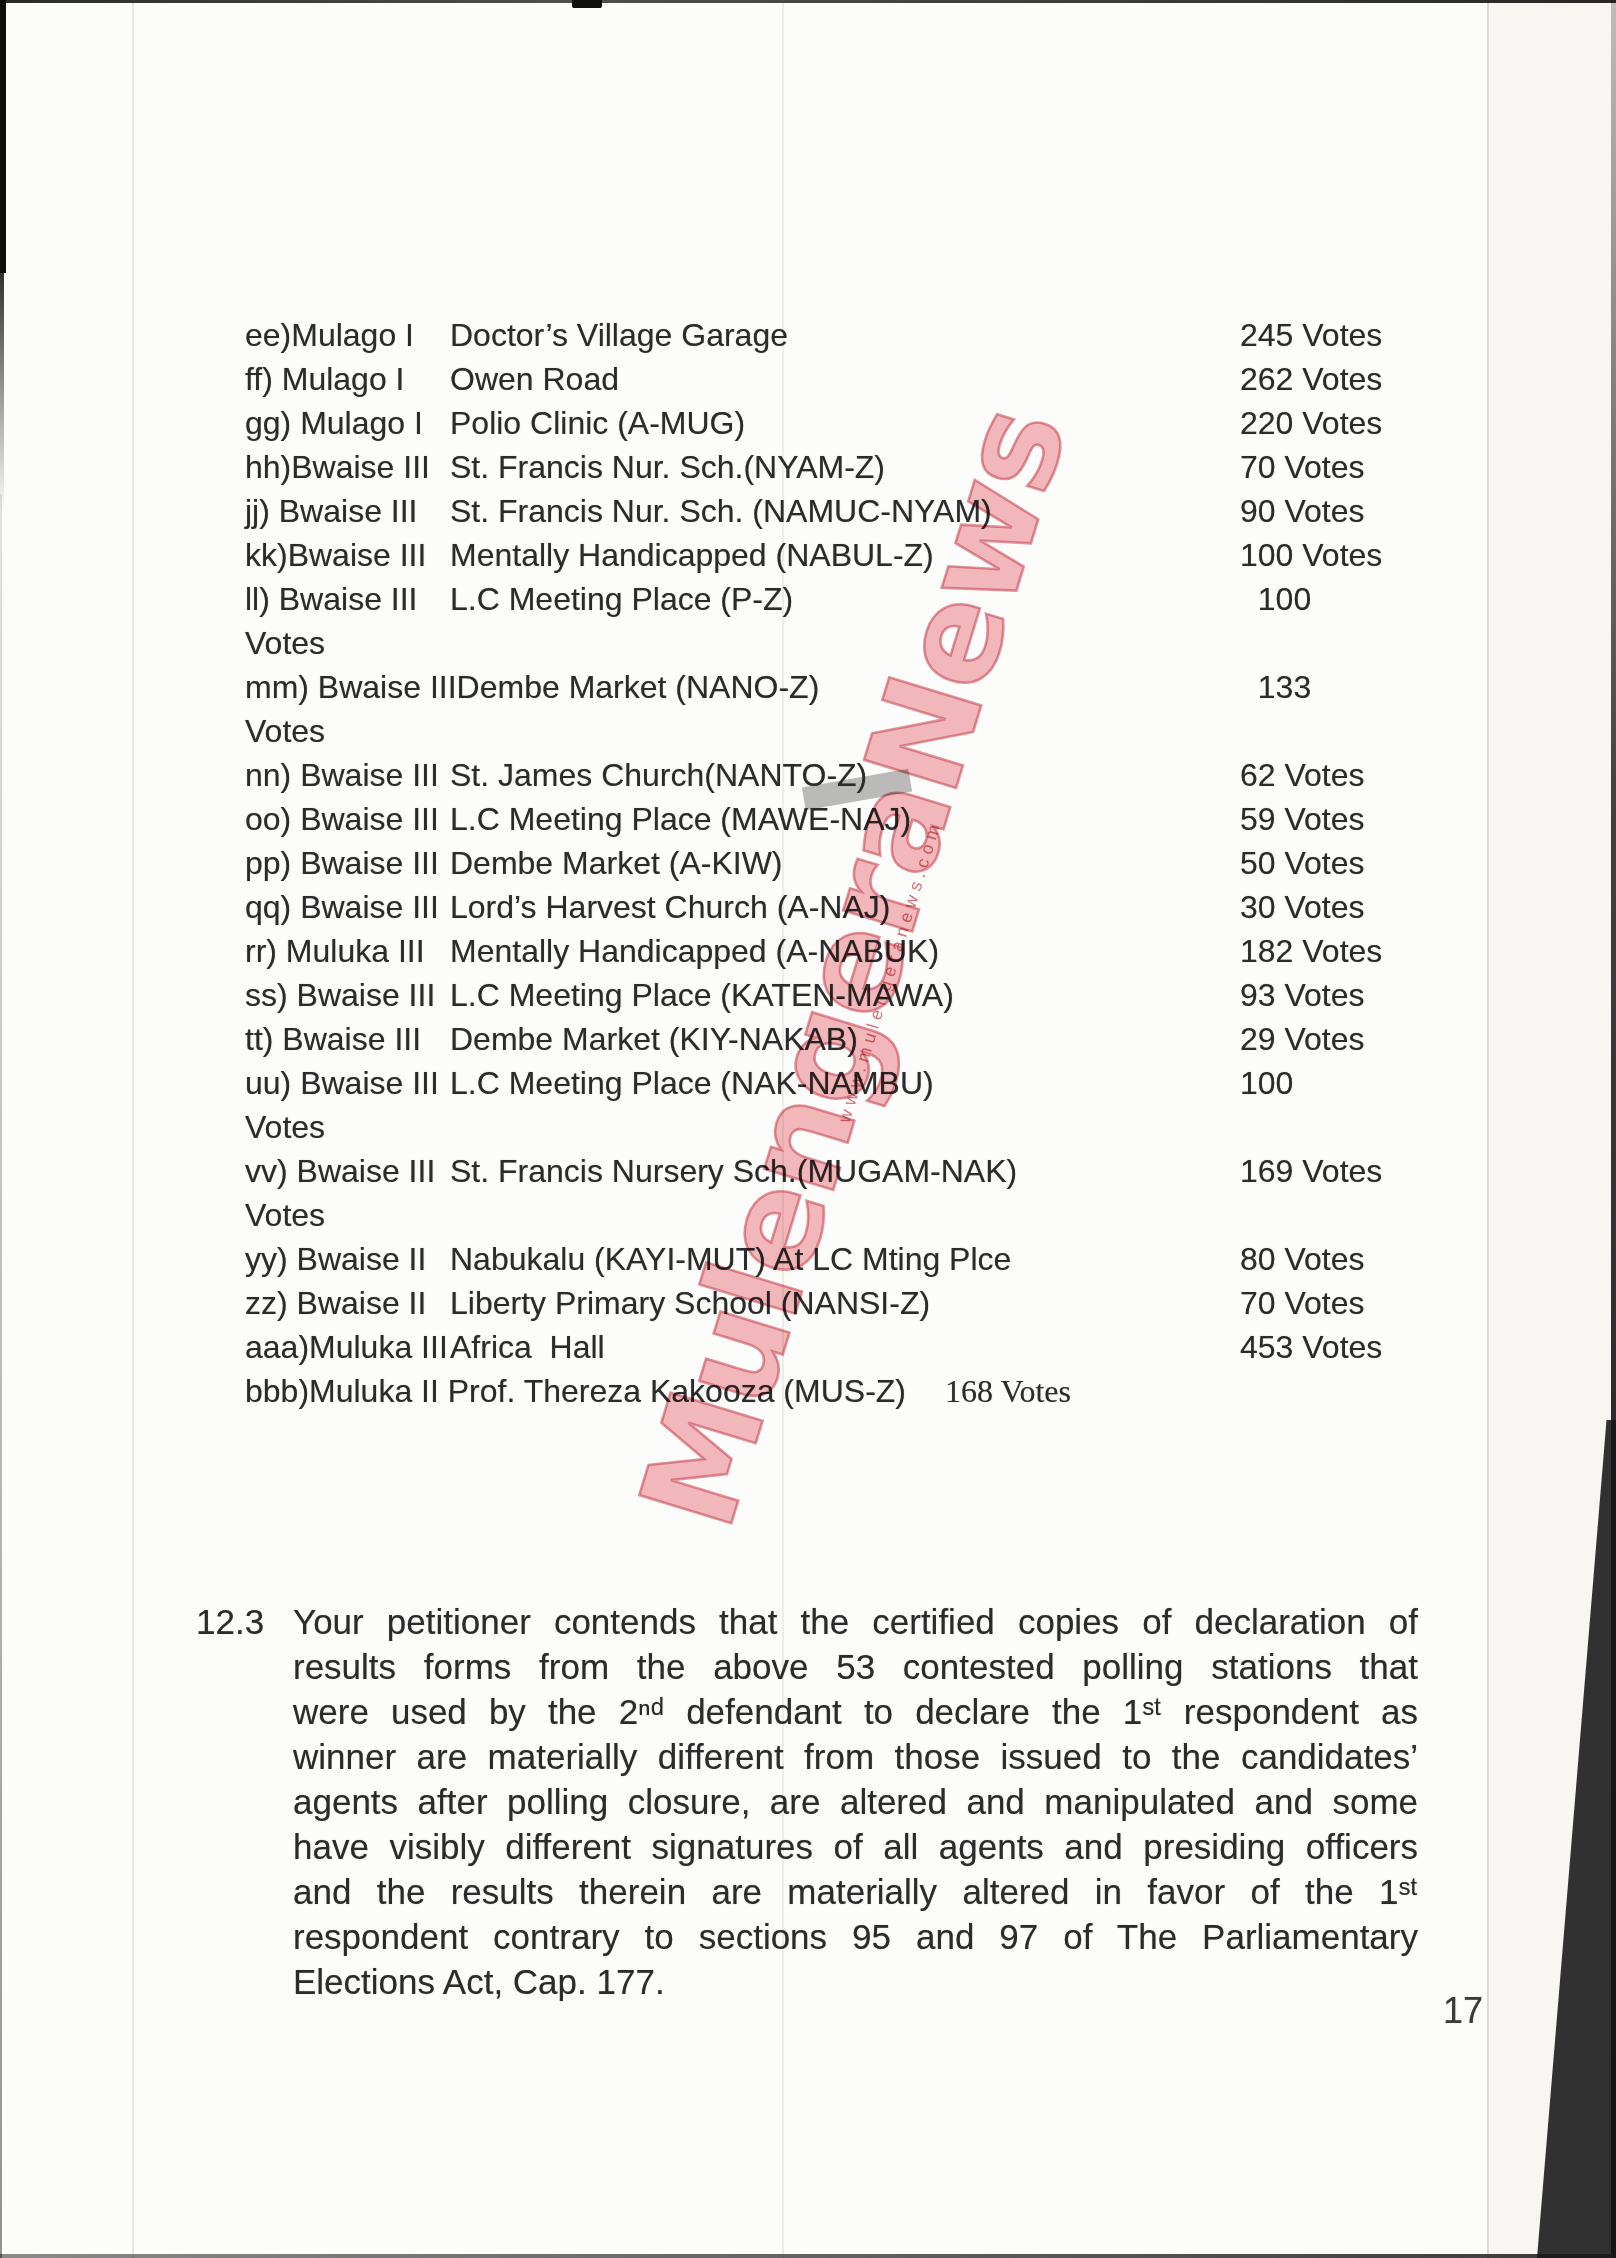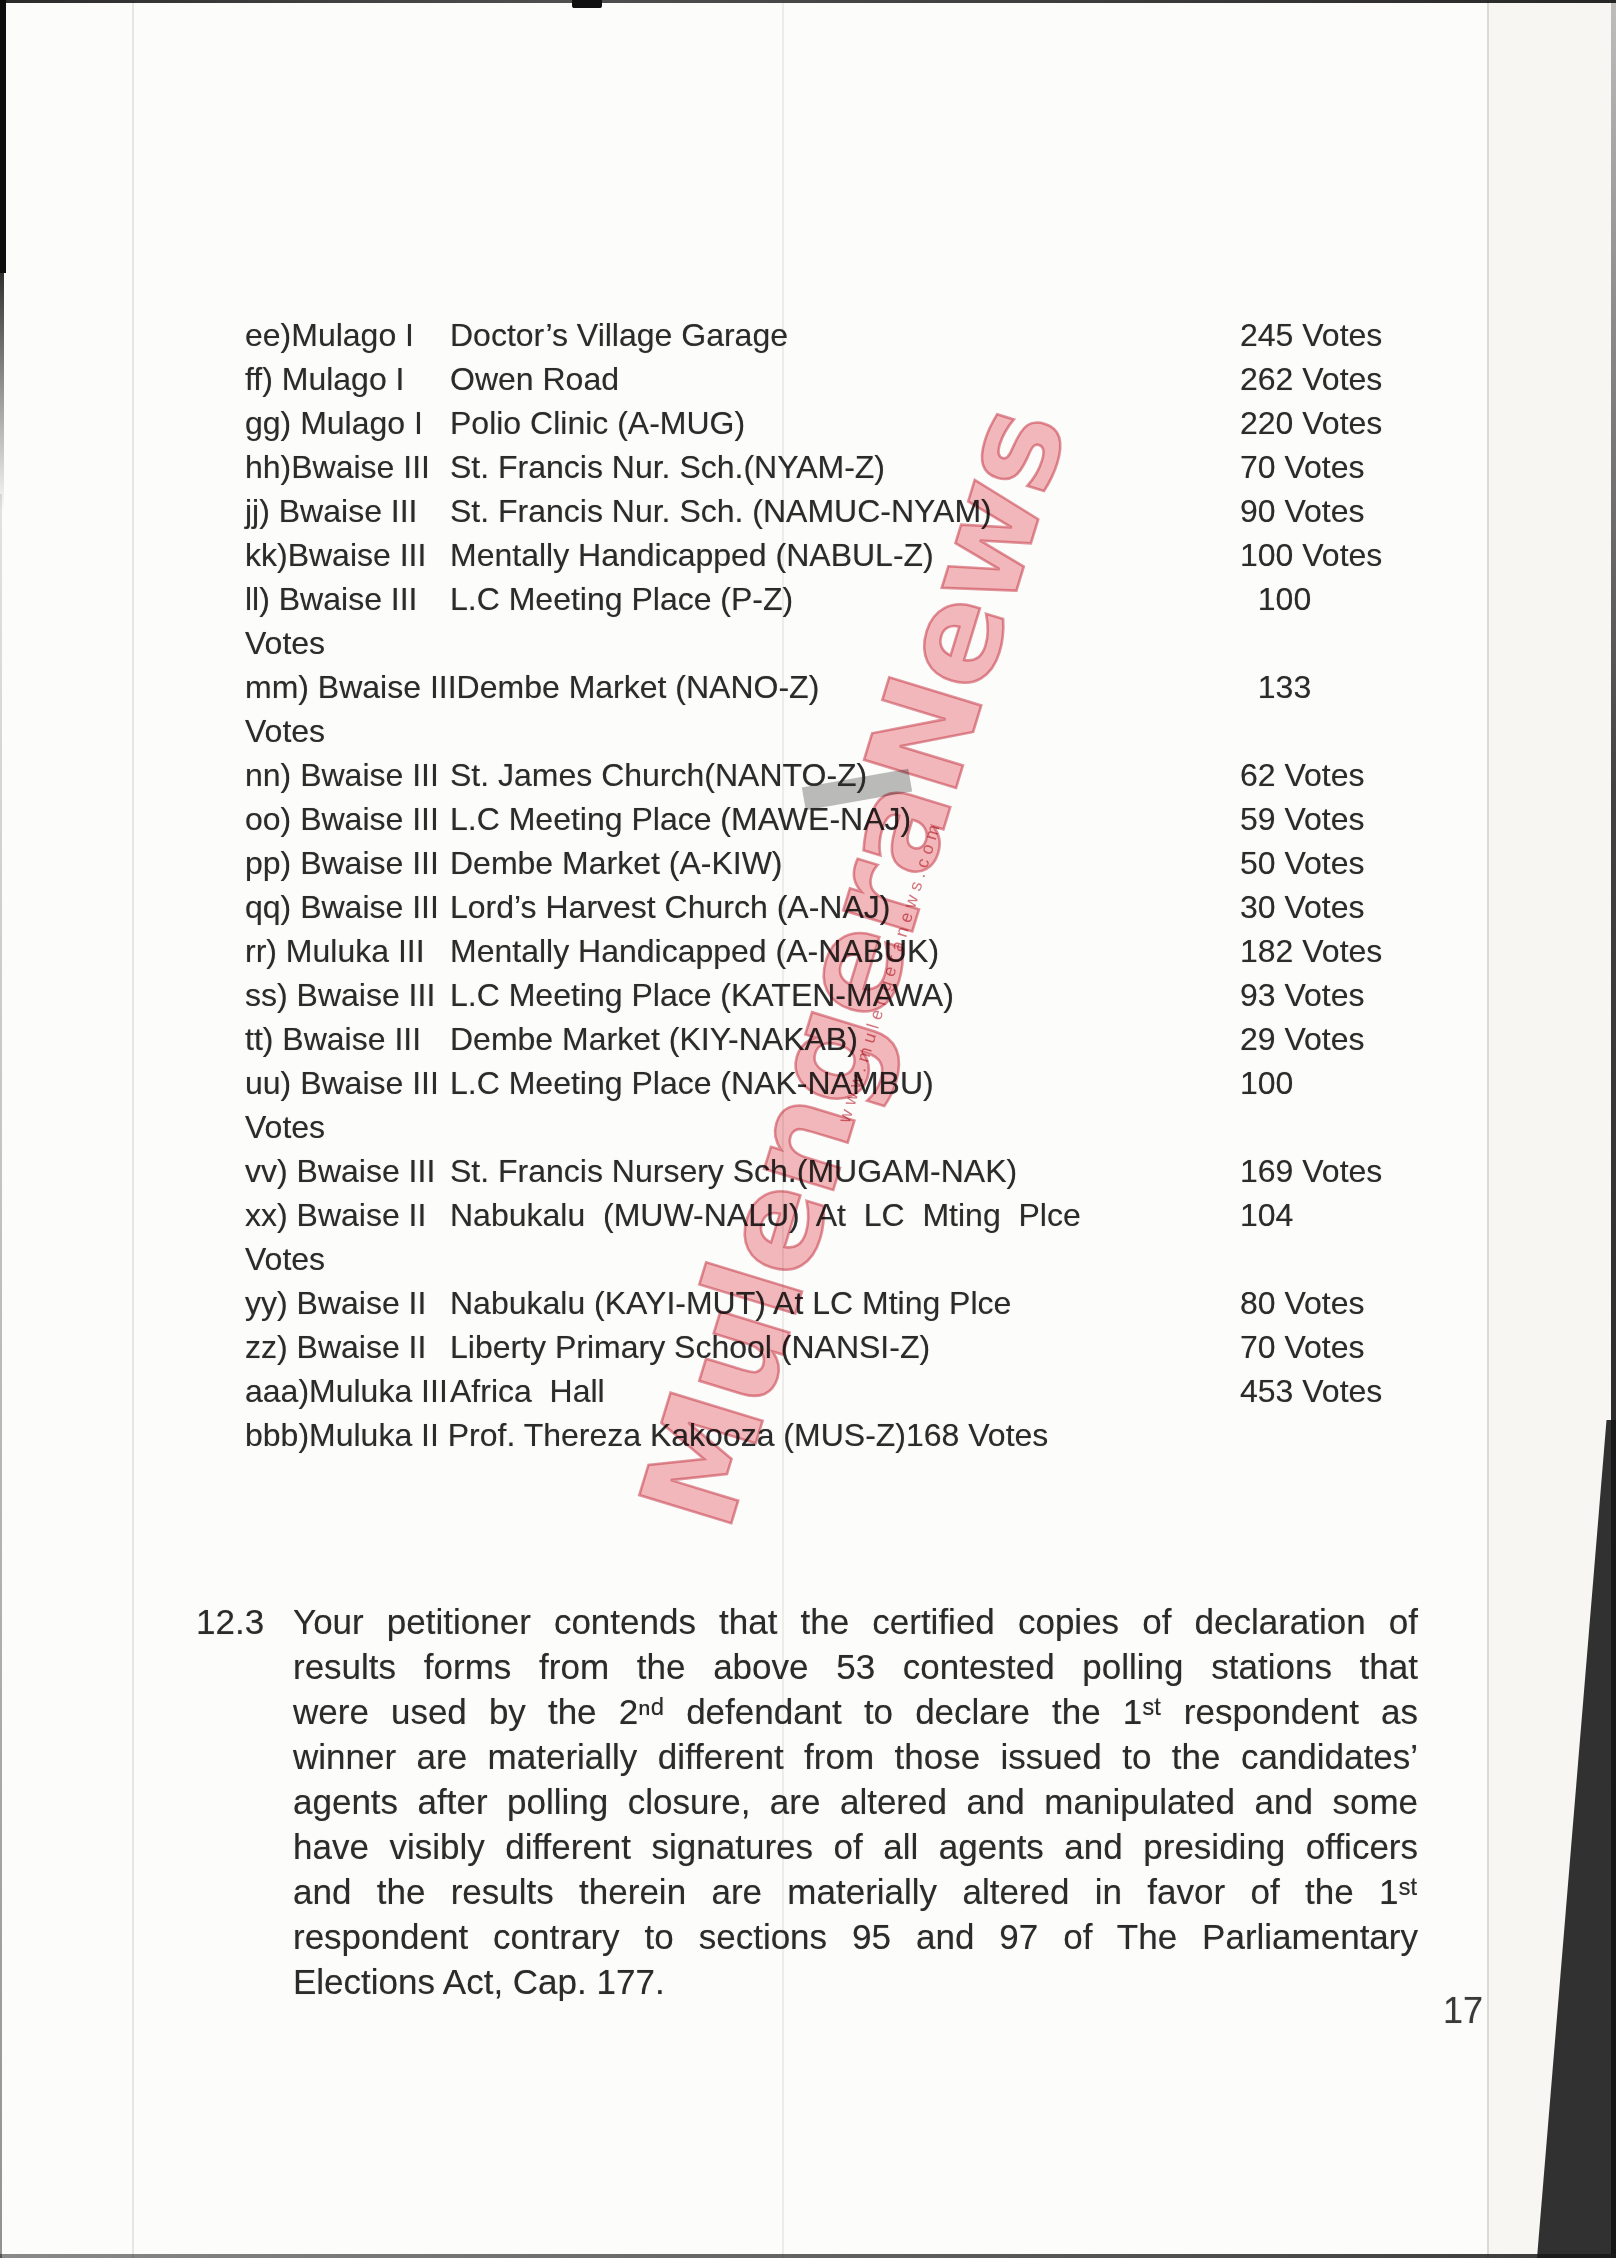--- a/index.html
+++ b/index.html
@@ -33,21 +33,21 @@
     background:linear-gradient(to right,rgba(25,25,25,.5),rgba(25,25,25,.85));}
   .smudge{position:absolute;left:803px;top:778px;width:108px;height:23px;background:#8e8e8e;
     opacity:.6;transform:rotate(-10deg);z-index:4;}
   
   .scan-text{text-shadow:0 0 0.9px rgba(55,55,55,.45);}
   #polling-list{position:absolute;left:245px;top:313px;width:1182px;font-size:32px;line-height:44px;z-index:5;}
   .row{display:flex;height:44px;}
   .row .label{min-width:205px;white-space:pre;}
   .row .station{flex:1;white-space:pre;}
   .row .votes{width:187px;white-space:pre;}
-  .row.inline .votes{width:auto;}
+  .row.inline .votes{width:auto;margin-left:39px;font-family:Liberation Serif, serif;}
   #paragraph{position:absolute;left:196px;top:1575px;width:1222px;font-size:35px;line-height:45px;z-index:5;margin-top:24px;}
   #para-number{position:absolute;left:0;top:0;}
   #para-lines{margin-left:97px;width:1125px;}
   .para-line{text-align:justify;text-align-last:justify;}
   .para-line.last{text-align-last:left;}
   #page-number{position:absolute;left:1443px;top:1990px;font-size:36px;color:#3a3a3a;z-index:5;}
   
   #watermark{position:absolute;left:309px;top:946px;width:1059px;height:138px;text-align:center;
     transform:rotate(-73deg);transform-origin:center;z-index:6;
     font-family:"DejaVu Sans",sans-serif;font-weight:bold;font-size:132px;line-height:138px;
@@ -171,25 +171,20 @@
     <span class="label">Votes</span>
     <span class="station"></span>
     <span class="votes"></span>
   </div>
     <div class="row">
     <span class="label">vv) Bwaise III</span>
     <span class="station">St. Francis Nursery Sch.(MUGAM-NAK)</span>
     <span class="votes">169 Votes</span>
   </div>
     <div class="row">
-    <span class="label">xx) Bwaise II</span>
-    <span class="station">Nabukalu  (MUW-NALU)  At  LC  Mting  Plce</span>
-    <span class="votes">104</span>
-  </div>
-    <div class="row">
     <span class="label">Votes</span>
     <span class="station"></span>
     <span class="votes"></span>
   </div>
     <div class="row">
     <span class="label">yy) Bwaise II</span>
     <span class="station">Nabukalu (KAYI-MUT) At LC Mting Plce</span>
     <span class="votes">80 Votes</span>
   </div>
     <div class="row">

